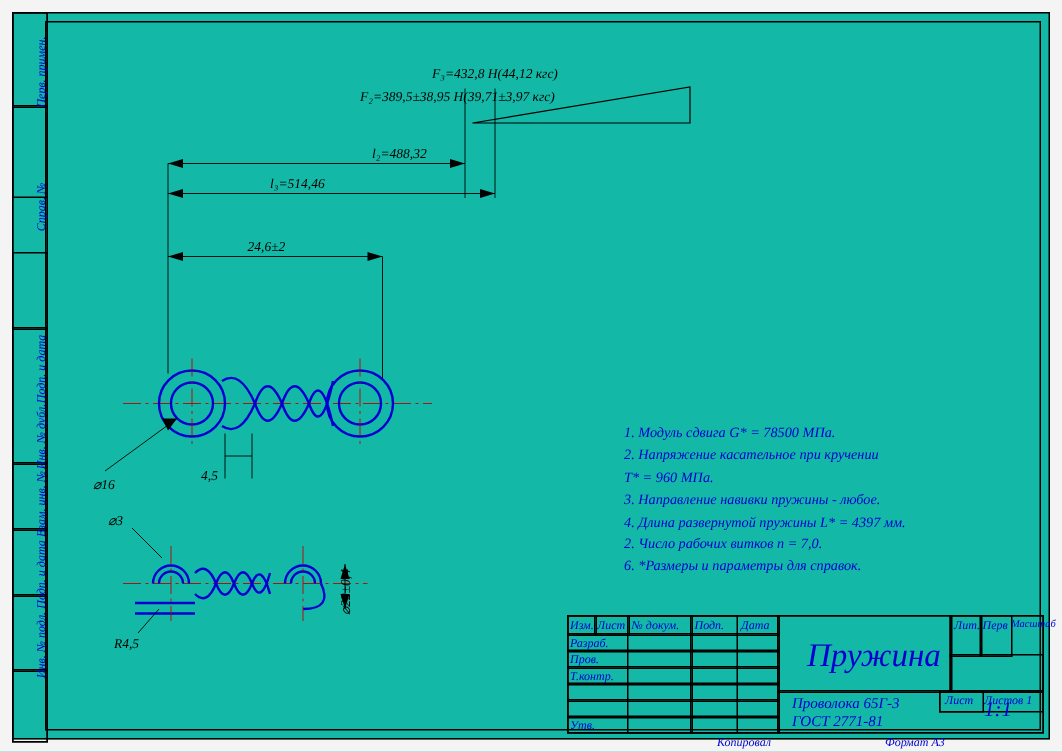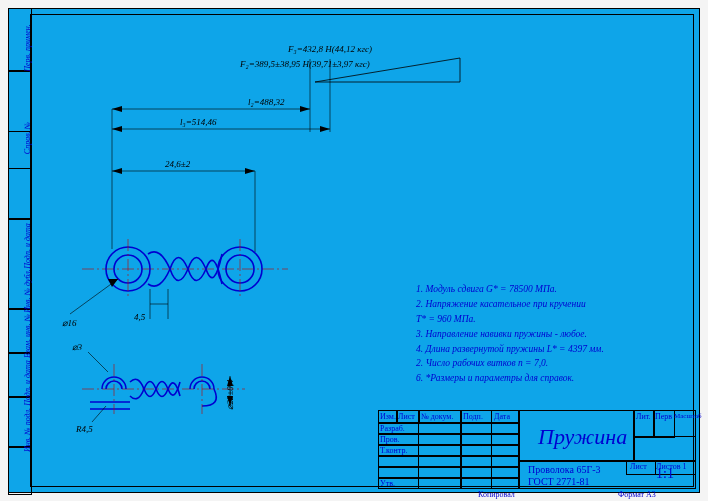--- a/index.html
+++ b/index.html
@@ -1,29 +1,29 @@
 <!DOCTYPE html>
 <html><head>
 <meta charset="utf-8">
 <style>
   html,body{margin:0;padding:0;width:708px;height:501px;background:#f4f4f4;overflow:hidden}
-  .sheet{position:absolute;left:8px;top:8px;width:692px;height:485px;background:#0ea5e9}
+  .sheet{position:absolute;left:8px;top:8px;width:692px;height:485px;background:#14b8a6}
   .frame{position:absolute;border:1px solid #000}
   .thin{stroke:#000;stroke-width:0.8;fill:none}
   .thick{stroke:#0000d0;stroke-width:1.6;fill:none}
   .center{stroke:#c00000;stroke-width:0.6;stroke-dasharray:12 3 2 3;fill:none}
   .dim{stroke:#000;stroke-width:0.6;fill:none}
   .arrow{fill:#000}
   .txt{font-family:'Comic Sans MS',cursive;font-style:italic;font-size:9px;fill:#000;color:#0000d0}
   .title{font-size:22px;font-style:italic;font-family:'Comic Sans MS',cursive;color:#0000d0}
   .sidecol{position:absolute;left:0;top:0;width:22px;height:485px}
   .siderot{position:absolute;width:120px;text-align:center;font-size:8px;font-style:italic;font-family:'Comic Sans MS',cursive;color:#0000d0;transform:rotate(-90deg);transform-origin:left top}
   .notes{position:absolute;left:392px;top:276px;width:280px}
   .notes p{margin:0 0 3px 16px;font-size:9.5px;font-style:italic;font-family:'Comic Sans MS',cursive;color:#0000d0;line-height:1.25}
-  .cell{position:absolute;font-size:8px;font-family:'Comic Sans MS',cursive;color:#0000d0}
+  .cell{position:absolute;font-size:8px;font-style:italic;font-family:'Comic Sans MS',cursive;color:#0000d0}
 </style>
 </head>
 <body>
 <div class="sheet">
 
 <div class="frame" style="left:0;top:0;right:0;bottom:0"></div>
 <div class="frame" style="left:22px;top:6px;right:6px;bottom:6px;border-width:1.5px"></div>
 
 <div class="sidecol">
   <div class="frame" style="left:0;top:0;width:22px;height:485px"></div>
@@ -175,15 +175,15 @@
   <div class="cell" style="left:647px;top:404px">Перв</div>
   <div class="cell" style="left:666px;top:404px;font-size:7px">Масштаб</div>
   <div class="cell" style="left:648px;top:458px;font-size:14px">1:1</div>
   <div class="cell" style="left:622px;top:454px">Лист</div>
   <div class="cell" style="left:648px;top:454px">Листов   1</div>
   <div class="cell" style="left:520px;top:456px;font-size:10px">Проволока 65Г-3</div>
   <div class="cell" style="left:520px;top:468px;font-size:10px">ГОСТ 2771-81</div>
 </div>
 
 <div class="cell" style="left:470px;top:482px">Копировал</div>
-<div class="cell" style="left:610px;top:482px">Формат   А3</div>
+<div class="cell" style="left:582px;top:482px">Формат   А3</div>
 
 </div>
 
 </body></html>

